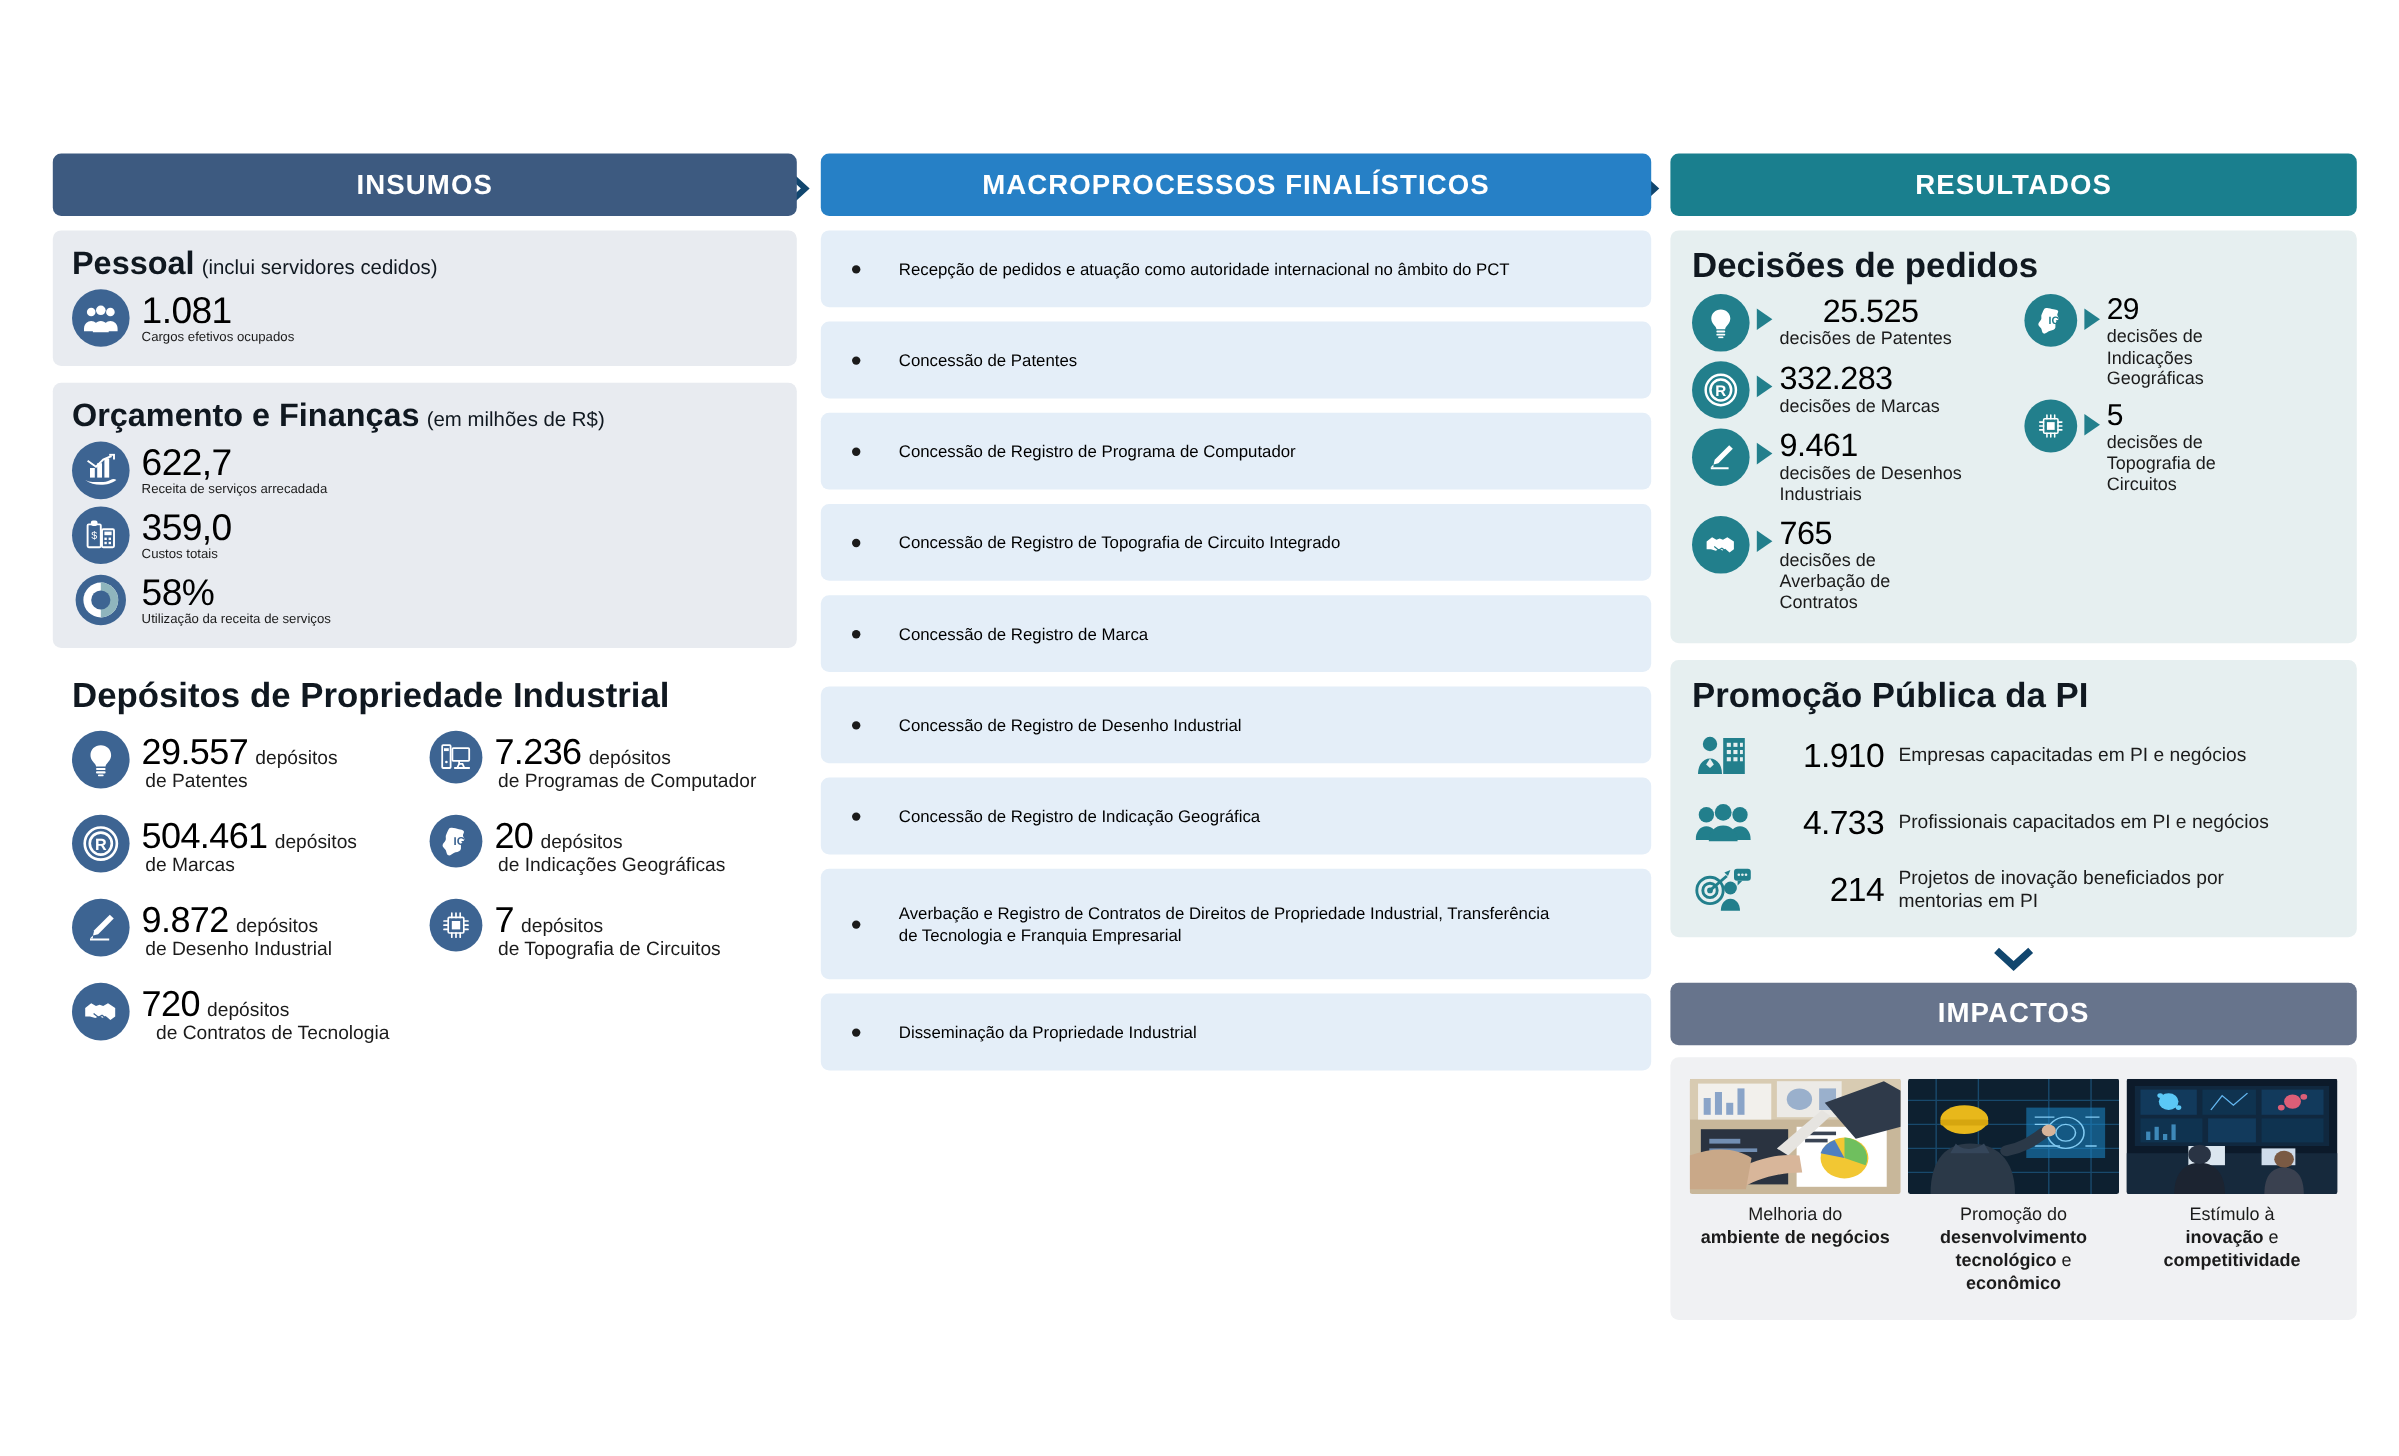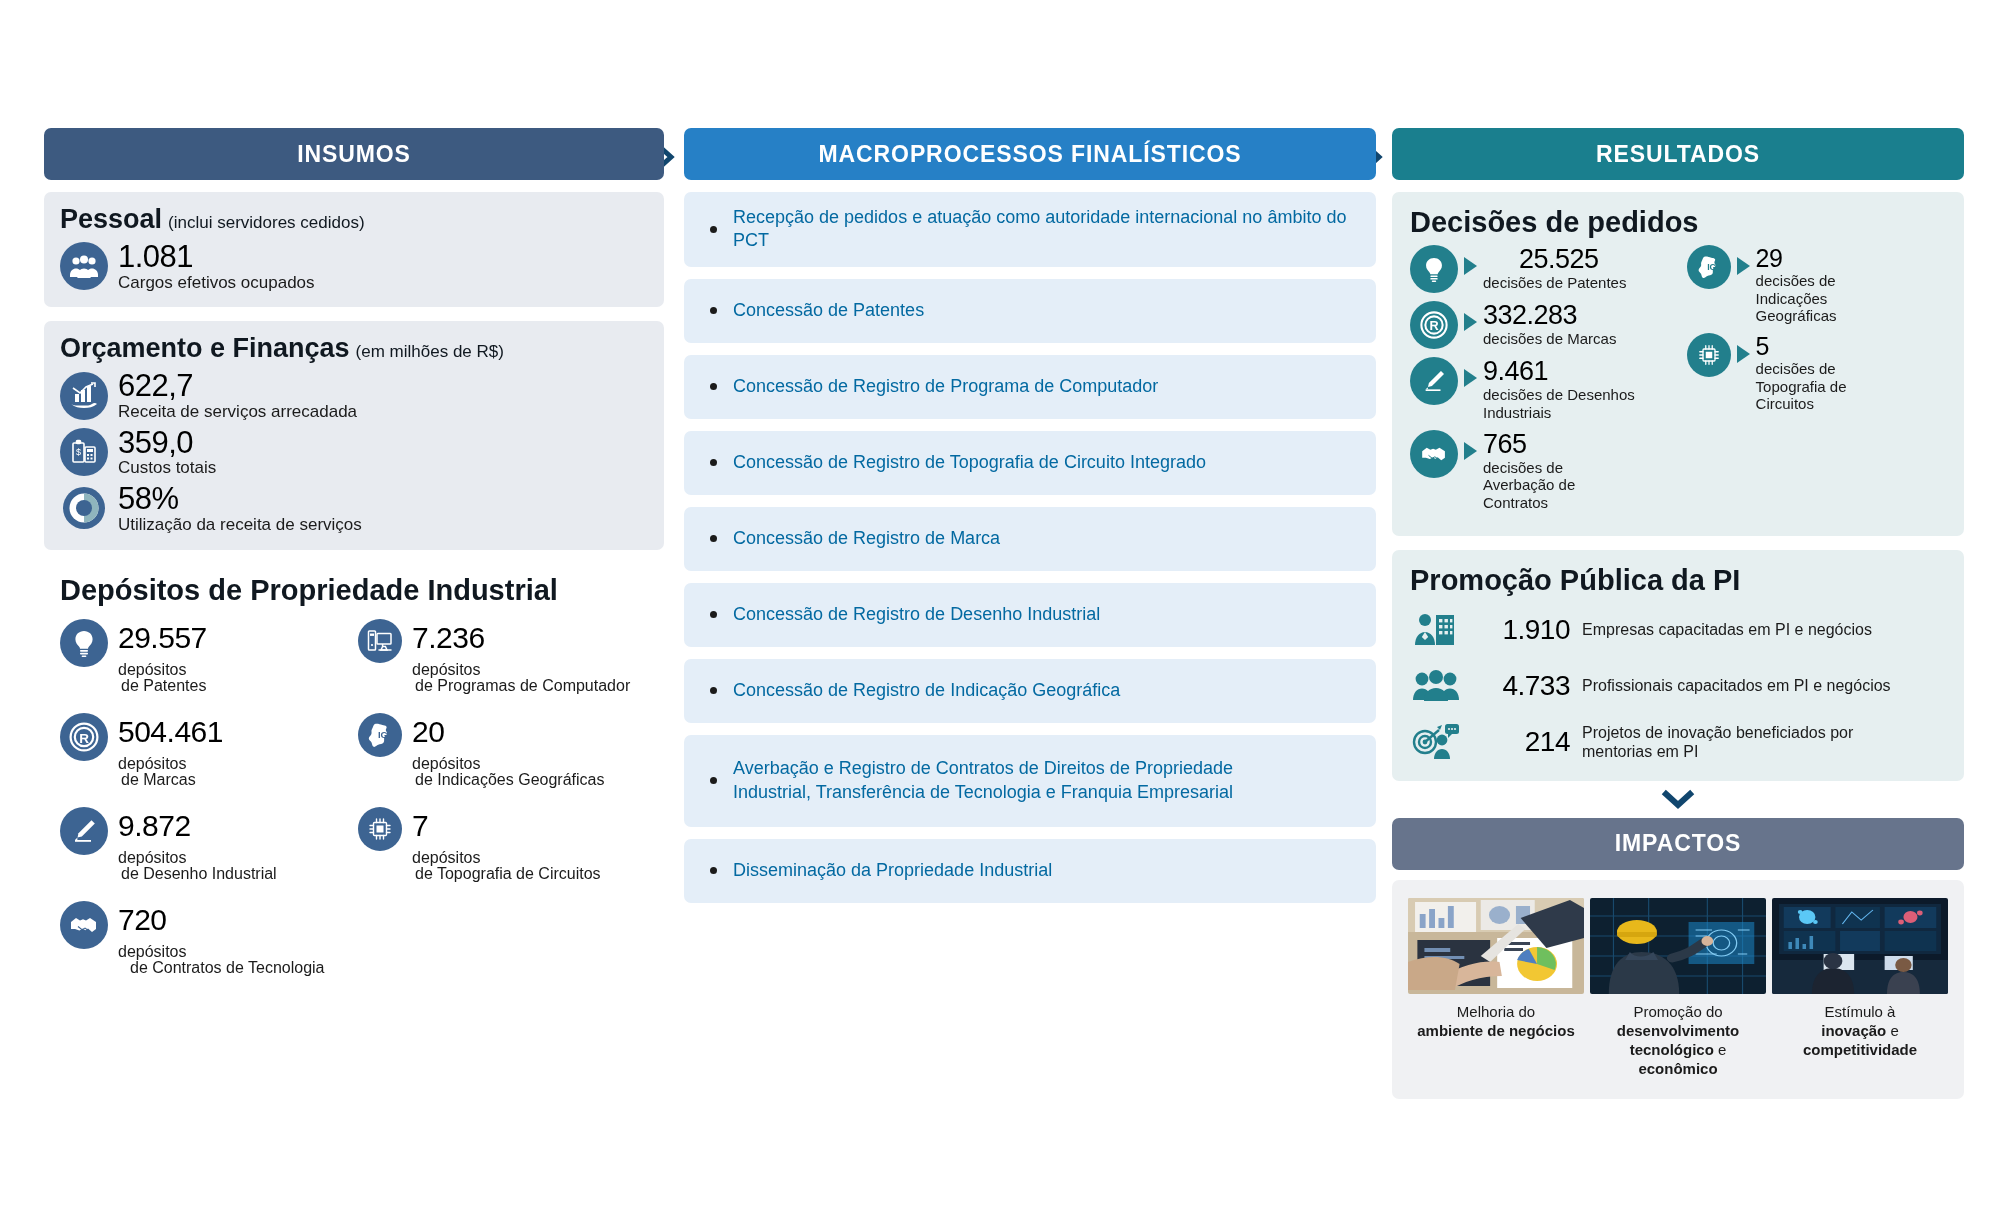--- a/index.html
+++ b/index.html
@@ -46,53 +46,53 @@
     font-size: 27px; font-weight: bold; color: #101820;
     display: flex; align-items: baseline; gap: 6px; margin-bottom: 4px;
   }
   .card-title .sub { font-size: 17px; font-weight: normal; }
   .card-title-lg { font-size: 29px; }
 
   
   .metric { display: flex; align-items: center; gap: 10px; margin-top: 6px; }
   .metric-txt { display: flex; flex-direction: column; line-height: 1.05; }
   .metric-num { font-size: 31px; font-weight: 400; color: #000; letter-spacing: -.5px; }
-  .metric-lbl { font-size: 17px; color: #1b1b1b; }
+  .metric-lbl { font-size: 11px; color: #1b1b1b; }
 
   
   .ic {
     flex: 0 0 auto; border-radius: 50%;
     display: flex; align-items: center; justify-content: center;
     background: #3d6492;
   }
   .ic-44 { width: 44px; height: 44px; }
   .ic-48 { width: 48px; height: 48px; }
   .ic-teal { background: #227f8c; }
   .ic svg { display: block; }
 
   
   .dep-grid { display: grid; grid-template-columns: 1fr 1fr; gap: 18px 8px; margin-top: 12px; }
   .dep-item { display: flex; align-items: flex-start; gap: 10px; }
   .dep-body { padding-top: 2px; }
-  .dep-line1 { display: flex; align-items: baseline; gap: 6px; flex-direction: column; }
+  .dep-line1 { display: flex; align-items: baseline; gap: 6px; }
   .dep-num { font-size: 30px; letter-spacing: -.5px; color: #000; }
   .dep-unit { font-size: 16px; color: #1b1b1b; }
   .dep-line2 { font-size: 16px; color: #1b1b1b; margin-top: -2px; padding-left: 3px; }
   .dep-item.w-full { grid-column: 1 / 2; }
 
   
   .proc {
     background: #e4eef8; border-radius: 7px;
     display: flex; align-items: center;
     padding: 14px 18px 14px 26px;
     margin-bottom: 12px;
     min-height: 64px;
   }
   .proc .dot { flex: 0 0 auto; width: 7px; height: 7px; border-radius: 50%; background: #1b1b1b; margin-right: 16px; }
-  .proc .ptxt { font-size: 18px; line-height: 1.3; color: #0369a1; }
+  .proc .ptxt { font-size: 14px; line-height: 1.3; color: #000000; margin-left: 16px; }
 
   
   .dec-cols { display: grid; grid-template-columns: 1.02fr 1fr; gap: 4px 10px; margin-top: 6px; }
   .dec-item { display: flex; align-items: flex-start; gap: 6px; margin-bottom: 8px; }
   .tri {
     flex: 0 0 auto; width: 0; height: 0; margin-top: 12px;
     border-top: 9px solid transparent; border-bottom: 9px solid transparent;
     border-left: 13px solid #227f8c;
   }
   .dec-body { line-height: 1.08; }

